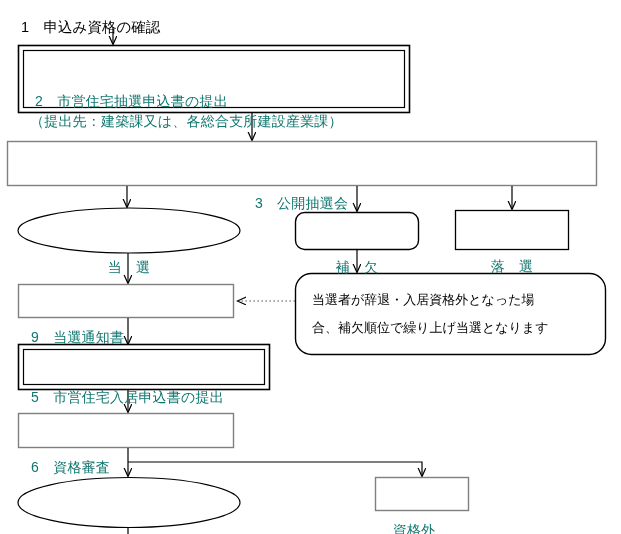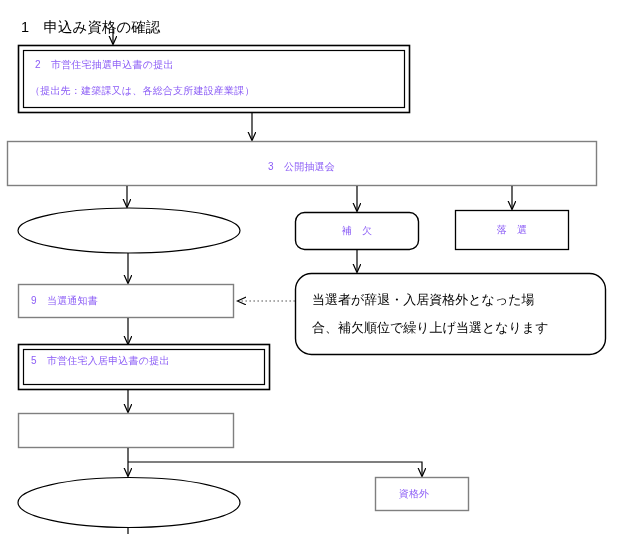--- a/index.html
+++ b/index.html
@@ -22,24 +22,25 @@
     left: 0;
     top: 0;
     width: 621px;
     height: 534px;
   }
   .node-label {
     position: absolute;
     display: flex;
     align-items: center;
     white-space: pre;
-    font-size: 10px;
-    color: #8b5cf6;
+    font-size: 14px;
+    color: #0f766e;
     letter-spacing: 0.2px;
     pointer-events: none;
+    margin-top: 37px;
   }
   .label-center { justify-content: center; }
   .label-left { justify-content: flex-start; }
   .plain-title {
     position: absolute;
     font-size: 14.5px;
     color: #000;
     white-space: pre;
   }
   .note-text {
@@ -113,36 +114,38 @@
     <ellipse cx="129" cy="502.5" rx="111" ry="25" fill="#ffffff" stroke="#000000" stroke-width="1.2"></ellipse>
 
     <rect x="375.5" y="477.5" width="93" height="33" fill="#ffffff" stroke="#7f7f7f" stroke-width="1.4"></rect>
 
     <line x1="128" y1="527" x2="128" y2="534" stroke="#000" stroke-width="1.2"></line>
   </svg>
 
   <div class="plain-title" style="left:21px; top:18px;">1　申込み資格の確認</div>
 
   <div class="node-label label-left" style="left:35px; top:52px; width:370px; height:26px;">2　市営住宅抽選申込書の提出</div>
-  <div class="node-label label-left" style="left:30px; top:78px; width:375px; height:26px;">（提出先：建築課又は、各総合支所建設産業課）</div>
+  <div class="node-label label-left" style="left:30px; top:72px; width:375px; height:26px;">（提出先：建築課又は、各総合支所建設産業課）</div>
 
   <div class="node-label label-center" style="left:7px; top:141px; width:589px; height:52px;">3　公開抽選会</div>
 
+  <div class="node-label label-center" style="left:18px; top:208px; width:222px; height:45px;">当　選</div>
 
   <div class="node-label label-center" style="left:295px; top:212px; width:124px; height:38px;">補　欠</div>
 
   <div class="node-label label-center" style="left:455px; top:210px; width:114px; height:40px;">落　選</div>
 
   <div class="node-label label-left" style="left:31px; top:284px; width:200px; height:34px;">9　当選通知書</div>
 
   <div class="note-text" style="left:312px; top:287px; width:290px;">当選者が辞退・入居資格外となった場</div>
   <div class="note-text" style="left:312px; top:315px; width:290px;">合、補欠順位で繰り上げ当選となります</div>
 
   <div class="node-label label-left" style="left:31px; top:349px; width:235px; height:24px;">5　市営住宅入居申込書の提出</div>
 
+  <div class="node-label label-left" style="left:31px; top:413px; width:200px; height:35px;">6　資格審査</div>
 
 
   <div class="node-label label-center" style="left:375px; top:477px; width:78px; height:34px;">資格外</div>
 
   <div class="hitbox" style="left:18px; top:45px; width:392px; height:68px;"></div>
   <div class="hitbox" style="left:7px; top:141px; width:590px; height:45px;"></div>
   <div class="hitbox" style="left:18px; top:208px; width:222px; height:45px;"></div>
   <div class="hitbox" style="left:295px; top:212px; width:124px; height:38px;"></div>
   <div class="hitbox" style="left:455px; top:210px; width:114px; height:40px;"></div>
   <div class="hitbox" style="left:18px; top:284px; width:216px; height:34px;"></div>

